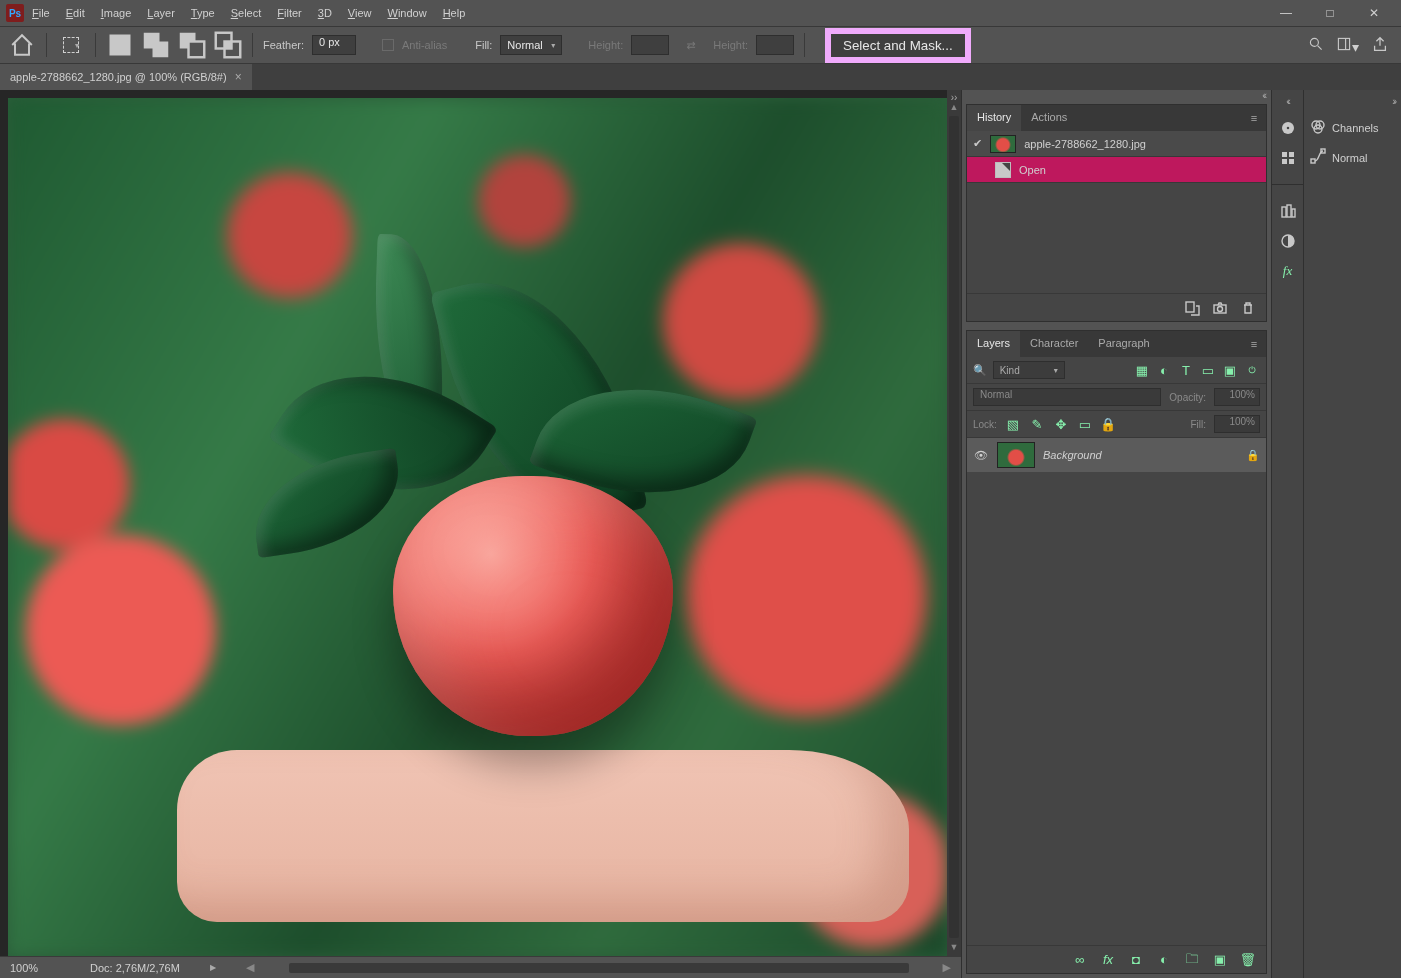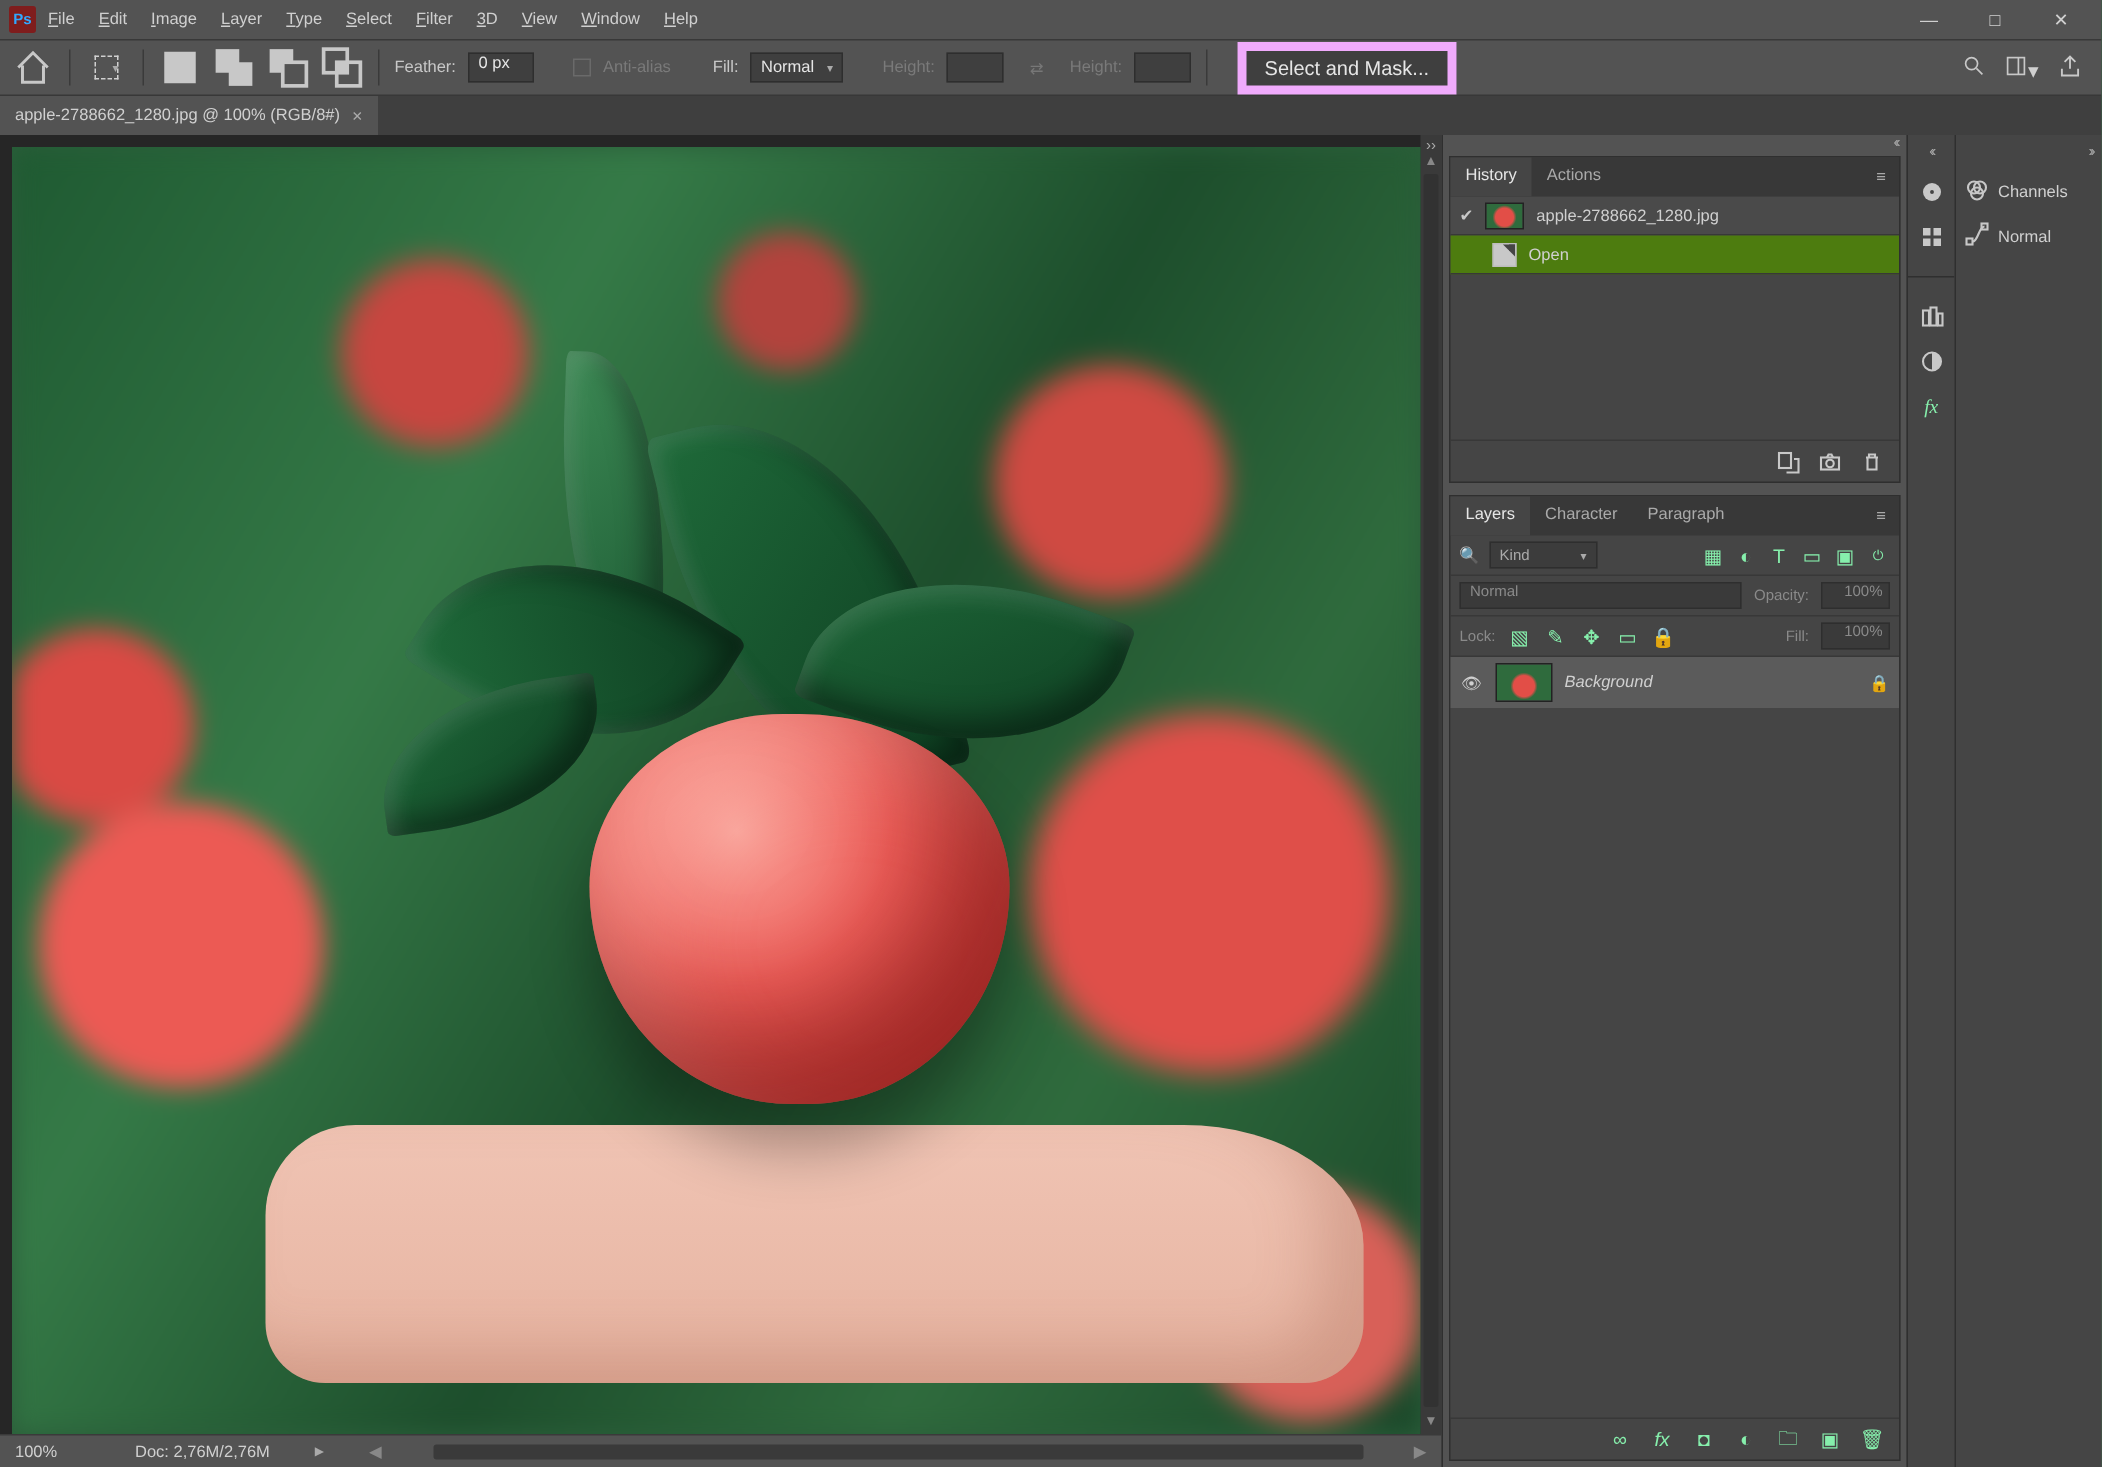--- a/index.html
+++ b/index.html
@@ -243,21 +243,21 @@
   color:#aaa;
 }
 .history-body { padding: 0; }
 .hist-row {
   display:flex; align-items:center;
   height:26px; padding: 0 6px; gap:8px;
   background:#4a4a4a;
   border-bottom:1px solid #383838;
 }
 .hist-row.step { background:#565656; }
-.hist-row.selected { background:#4d7c0f; }
+.hist-row.selected { background:#be185d; }
 .thumb {
   width:26px; height:18px;
   background: radial-gradient(circle at 50% 55%, #e24e47 0 6px, #2f6b3d 8px);
   border:1px solid #222;
 }
 .doc-icon {
   width:16px;height:16px;border:1px solid #bdbdbd; background:#c8c8c8;
   position:relative;
 }
 .doc-icon::after{content:"";position:absolute;top:0;right:0;border-width:4px;border-style:solid;border-color:#454545 #454545 #c8c8c8 #c8c8c8;}

